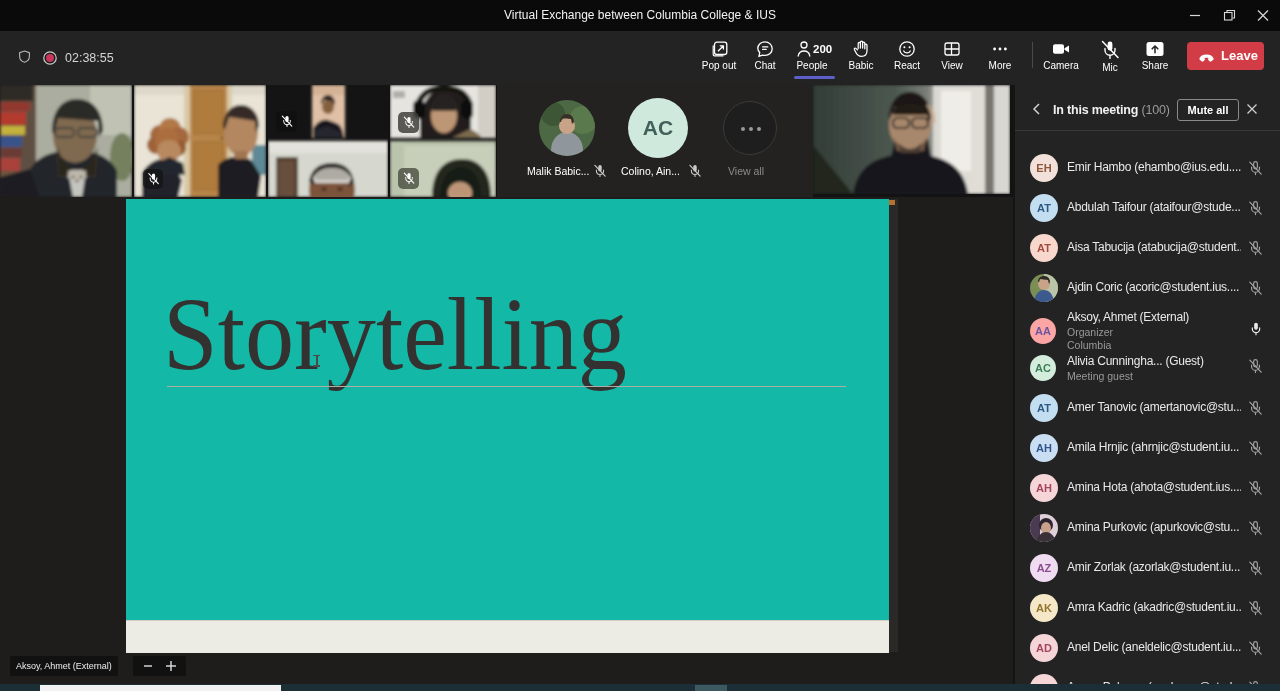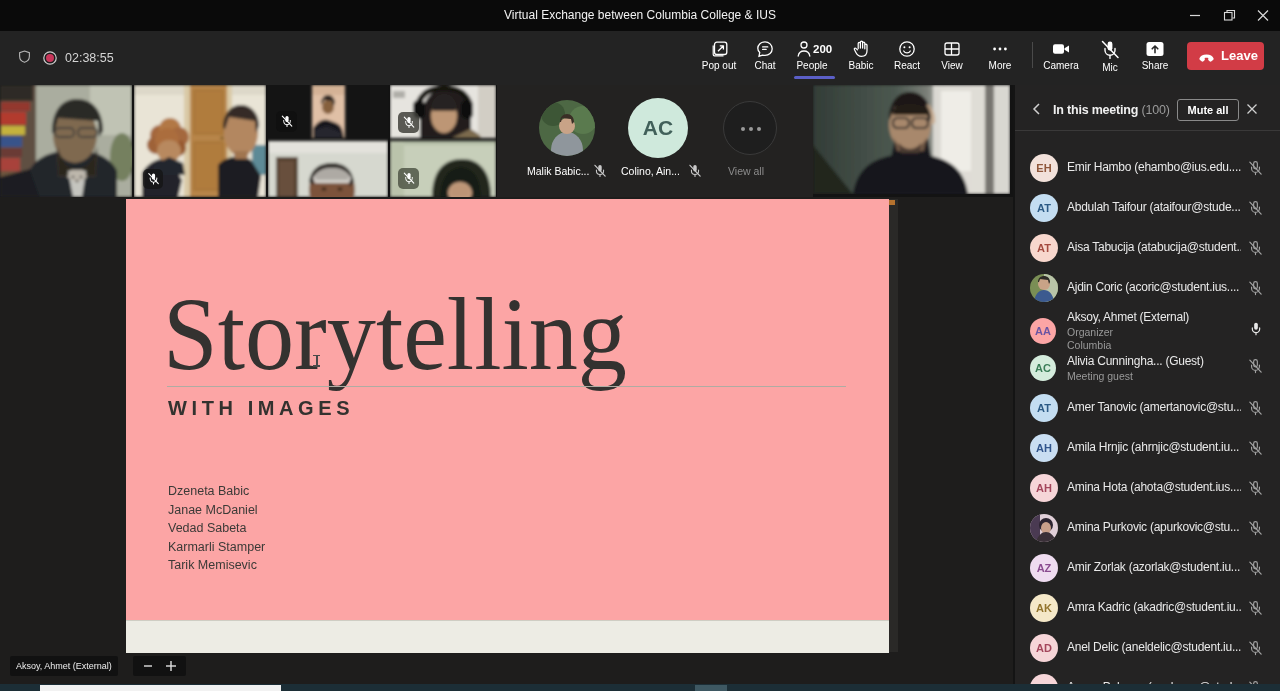--- a/index.html
+++ b/index.html
@@ -16,21 +16,21 @@
   .tb .lab{margin-top:1px;font-size:10px;color:#fff;}
   .tb svg{display:block;margin:0 auto;}
   #timer{left:65px;top:51px;color:#d4d4d4;font-size:12.5px;}
   
   #strip{left:0;top:85px;width:1013px;height:112px;background:#131313;}
   .vtile{top:85px;overflow:hidden;background:#1a1a1a;}
   
   .avlabel{top:250px;font-size:10.5px;color:#fff;white-space:nowrap;}
   
   #stage{left:0;top:197px;width:1013px;height:487px;background:#1e1d1c;}
-  #slide{left:126px;top:199px;width:763px;height:453px;background:#fca5a5;}
+  #slide{left:126px;top:199px;width:763px;height:453px;background:#14b8a6;}
   
   #panel{left:1015px;top:85px;width:265px;height:599px;background:#242323;}
   .pav{position:absolute;left:15px;width:28px;height:28px;border-radius:50%;
        text-align:center;line-height:28px;font-size:11px;font-weight:700;}
   .pname{position:absolute;left:52px;color:#e9e9e9;font-size:12px;letter-spacing:-0.25px;white-space:nowrap;max-width:174px;overflow:hidden;}
   .psub{position:absolute;left:52px;color:#999;font-size:10.5px;white-space:nowrap;}
   
   #namelabel{left:10px;top:656px;height:20px;background:#111;color:#ededed;
              font-size:9px;line-height:20px;padding:0 6px;border-radius:2px;}
   #zoomctl{left:133px;top:656px;width:53px;height:20px;background:#111;border-radius:2px;
@@ -393,24 +393,20 @@
       </g>
     </svg>
   </div>
 
   <div id="stage" class="abs"></div>
   <div id="slide" class="abs">
     <svg width="700" height="210" style="position:absolute;left:0;top:60px;">
       <text x="37" y="110" font-family="'Liberation Serif',serif" font-size="103" fill="#343230" textLength="464" lengthAdjust="spacingAndGlyphs">Storytelling</text>
     </svg>
     <div class="abs" style="left:41px;top:187px;width:679px;height:1px;background:#aeaca3;"></div>
-    <div class="abs" style="left:42px;top:198px;font-size:20px;font-weight:700;letter-spacing:4.6px;color:#33322f;">WITH IMAGES</div>
-    <div class="abs" style="left:42px;top:283px;font-size:12.5px;line-height:18.6px;color:#3b3a37;font-weight:500;">
-      Dzeneta Babic<br>Janae McDaniel<br>Vedad Sabeta<br>Karmarli Stamper<br>Tarik Memisevic
-    </div>
     <div class="abs" style="left:0;top:421px;width:763px;height:32px;background:#edece4;border-top:1px solid #cfcdc3;"></div>
     <div class="abs" style="left:190px;top:156px;width:1.5px;height:11px;background:#4a4a4a;"></div>
     <div class="abs" style="left:187px;top:155.5px;width:7px;height:1.5px;background:#4a4a4a;"></div>
     <div class="abs" style="left:187px;top:166px;width:7px;height:1.5px;background:#4a4a4a;"></div>
   </div>
   <div class="abs" style="left:889px;top:199px;width:9px;height:453px;background:#2a2927;"></div>
   <div class="abs" style="left:889px;top:200px;width:6px;height:5px;background:#b5722e;"></div>
 
   <div id="namelabel" class="abs">Aksoy, Ahmet (External)</div>
   <div id="zoomctl" class="abs">

